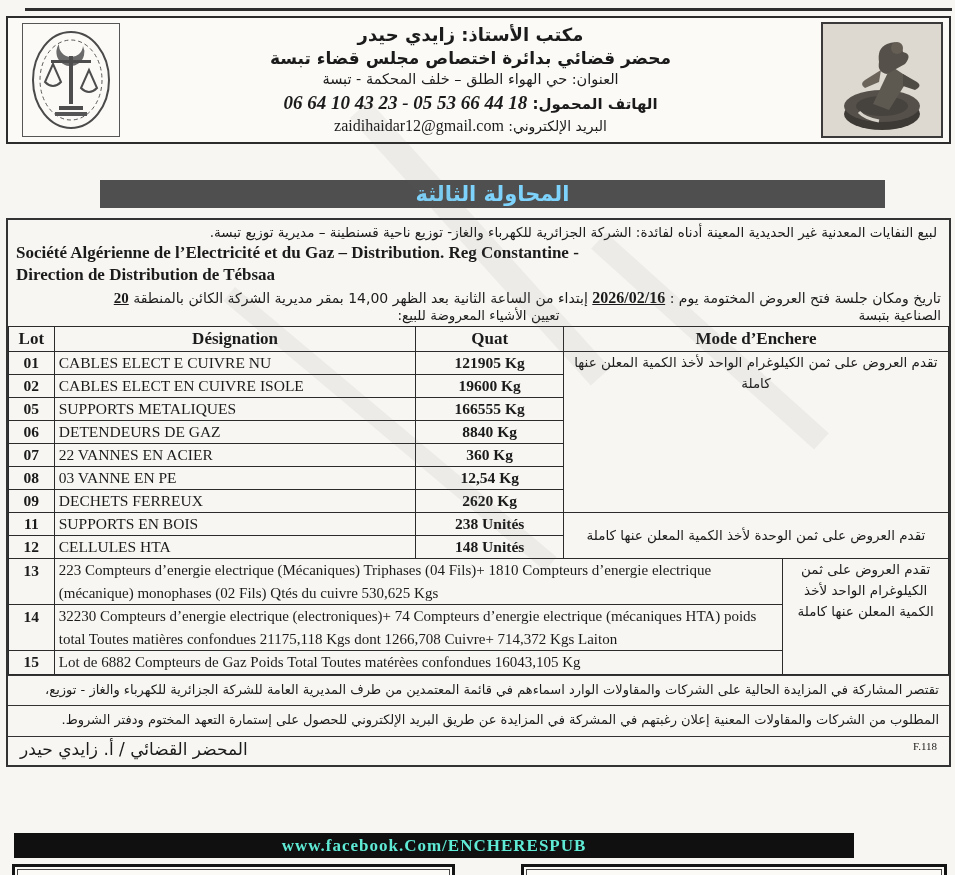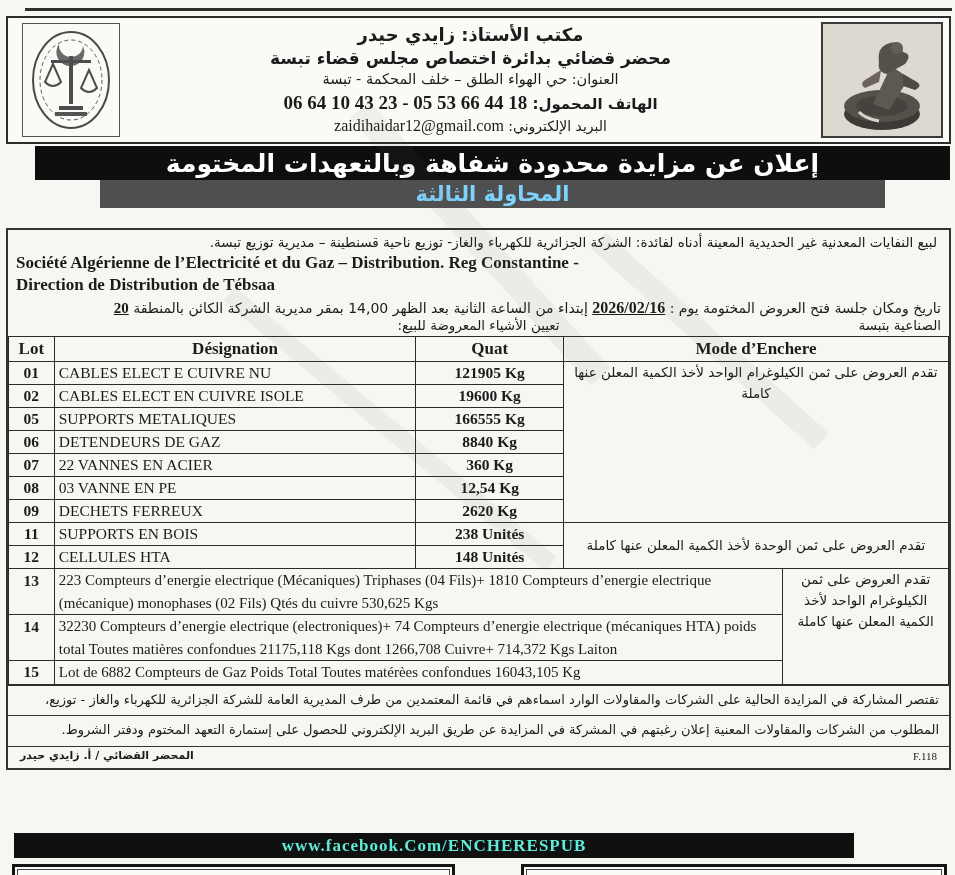--- a/index.html
+++ b/index.html
@@ -28,40 +28,40 @@
     position:absolute;left:6px;top:16px;width:941px;height:124px;
     border:2px solid #2c2c2c;background:#fbfaf7;
     display:flex;align-items:stretch;
   }
   .seal-box{width:96px;margin:5px 4px 5px 14px;border:1px solid #555;background:#fbfaf6;display:flex;align-items:center;justify-content:center;}
   .head-center{flex:1;display:flex;flex-direction:column;justify-content:center;text-align:center;direction:rtl;line-height:1.35;}
   .head-line1{font-weight:bold;font-size:18px;}
   .head-line2{font-weight:bold;font-size:17px;}
   .head-line3{font-size:14.5px;}
   .head-line4{font-size:15px;font-weight:bold;}
-  .head-line4 .nums{font-family:"Liberation Serif","DejaVu Serif",serif;font-size:19px;font-weight:bold;}
+  .head-line4 .nums{font-family:"Liberation Serif","DejaVu Serif",serif;font-size:19px;font-weight:bold;font-style:italic;}
   .head-line5{font-size:14px;}
   .head-line5 .mail{font-family:"Liberation Serif","DejaVu Serif",serif;font-size:16px;}
   .gavel-box{width:118px;margin:4px 6px 4px 4px;border:2px solid #3a3a3a;background:#ded9d0;display:flex;align-items:center;justify-content:center;}
 
   
   .banner-main{
     position:absolute;left:35px;top:146px;width:915px;height:34px;
     background:#0e0e0e;color:#fff;display:flex;align-items:center;justify-content:center;
     font-size:25px;font-weight:bold;letter-spacing:1px;
   }
   .banner-attempt{
     position:absolute;left:100px;top:180px;width:785px;height:28px;
     background:#4f4f4f;color:#7dd3fc;display:flex;align-items:center;justify-content:center;
     font-size:21px;font-weight:bold;letter-spacing:1px;
   }
 
   
   .content-box{
-    position:absolute;left:6px;top:228px;width:941px;
+    position:absolute;left:6px;top:218px;width:941px;
     border:2px solid #333;background:transparent;
   }
   .intro{direction:rtl;text-align:right;font-size:13.5px;padding:4px 12px 1px 8px;}
   .company{direction:ltr;font-weight:bold;font-size:17px;line-height:1.3;padding:1px 8px;}
   .date-line{direction:rtl;text-align:right;font-size:14px;padding:2px 8px 0 8px;}
   .date-val{font-family:"Liberation Serif","DejaVu Serif",serif;font-weight:bold;font-size:16px;text-decoration:underline;}
   .date-tail{font-family:"Liberation Serif","DejaVu Serif",serif;font-weight:bold;font-size:15px;text-decoration:underline;}
   .wrap-line{direction:rtl;display:grid;grid-template-columns:1fr auto 1fr;font-size:13.5px;padding:0 8px 3px 8px;}
   .wrap-line .right{text-align:right;}
   .wrap-line .center{text-align:center;}
@@ -74,21 +74,21 @@
   td.qty{font-weight:bold;text-align:center;font-size:15.5px;}
   td.longdesig{font-size:15px;line-height:1.5;padding:2px 8px;vertical-align:top;}
   td.lot.top{vertical-align:top;padding-top:3px;}
   td.mode{font-family:"DejaVu Sans",sans-serif;direction:rtl;text-align:center;font-size:13.5px;line-height:1.55;}
   td.mode1{vertical-align:top;padding:2px 30px;}
   td.mode2{vertical-align:middle;padding:0 30px;}
   td.mode3{vertical-align:top;padding:5px 6px;}
 
   .terms{direction:rtl;text-align:right;font-size:13px;line-height:1.75;padding:3px 10px 4px 26px;border-top:1.6px solid #333;}
   .sig-row{border-top:1.6px solid #333;display:flex;justify-content:space-between;align-items:flex-start;padding:2px 12px 6px 12px;}
-  .sig{direction:rtl;font-weight:bold;font-size:11px;}
+  .sig{direction:rtl;font-weight:normal;font-size:17px;}
   .formref{font-family:"Liberation Serif","DejaVu Serif",serif;font-size:11px;margin-top:1px;}
 
   .fb-banner{
     position:absolute;left:14px;width:840px;height:25px;
     background:#101010;color:#5eead4;display:flex;align-items:center;justify-content:center;
     font-family:"Liberation Serif","DejaVu Serif",serif;font-weight:bold;font-size:17px;letter-spacing:1px;
   }
   .bottom-strip{position:absolute;left:12px;width:935px;display:flex;gap:66px;}
   .cutbox{height:26px;border:3px solid #141414;box-shadow:inset 0 0 0 2px #fbfaf7, inset 0 0 0 3px #444;background:#fbfaf7;}
   .cutbox.b1{width:438px;}
@@ -140,21 +140,20 @@
         <path d="M30 86 a38 16 0 0 0 20 9" fill="none" stroke="#d8d4cc" stroke-width="3"></path>
         <path d="M44 78 L62 40 L80 52 L60 84 Z" fill="#5d5850"></path>
         <path d="M52 44 l-16 10 q-6 4 0 8 l14 -6 z" fill="#6a645b"></path>
         <path d="M58 18 q14 -6 16 8 q10 2 2 12 l-18 10 q-10 -2 -8 -12 q-2 -14 8 -18" fill="#56504a"></path>
         <circle cx="68" cy="22" r="6" fill="#645e55"></circle>
         <path d="M74 48 l14 8 q6 4 -2 8 l-12 -4 z" fill="#4e4a44"></path>
       </svg>
     </div>
   </div>
 
-  <div class="banner-main ar">إعلان عن مزايدة محدودة شفاهة وبالتعهدات المختومة</div>
   <div class="banner-attempt ar">المحاولة الثالثة</div>
 
   <div class="content-box">
 
     <div class="intro ar">لبيع النفايات المعدنية غير الحديدية المعينة أدناه لفائدة: الشركة الجزائرية للكهرباء والغاز- توزيع ناحية قسنطينة – مديرية توزيع تبسة.</div>
 
     <div class="company fr">
       <div>Société Algérienne de l’Electricité et du Gaz – Distribution. Reg Constantine -</div>
       <div>Direction de Distribution de Tébsaa</div>
     </div>

